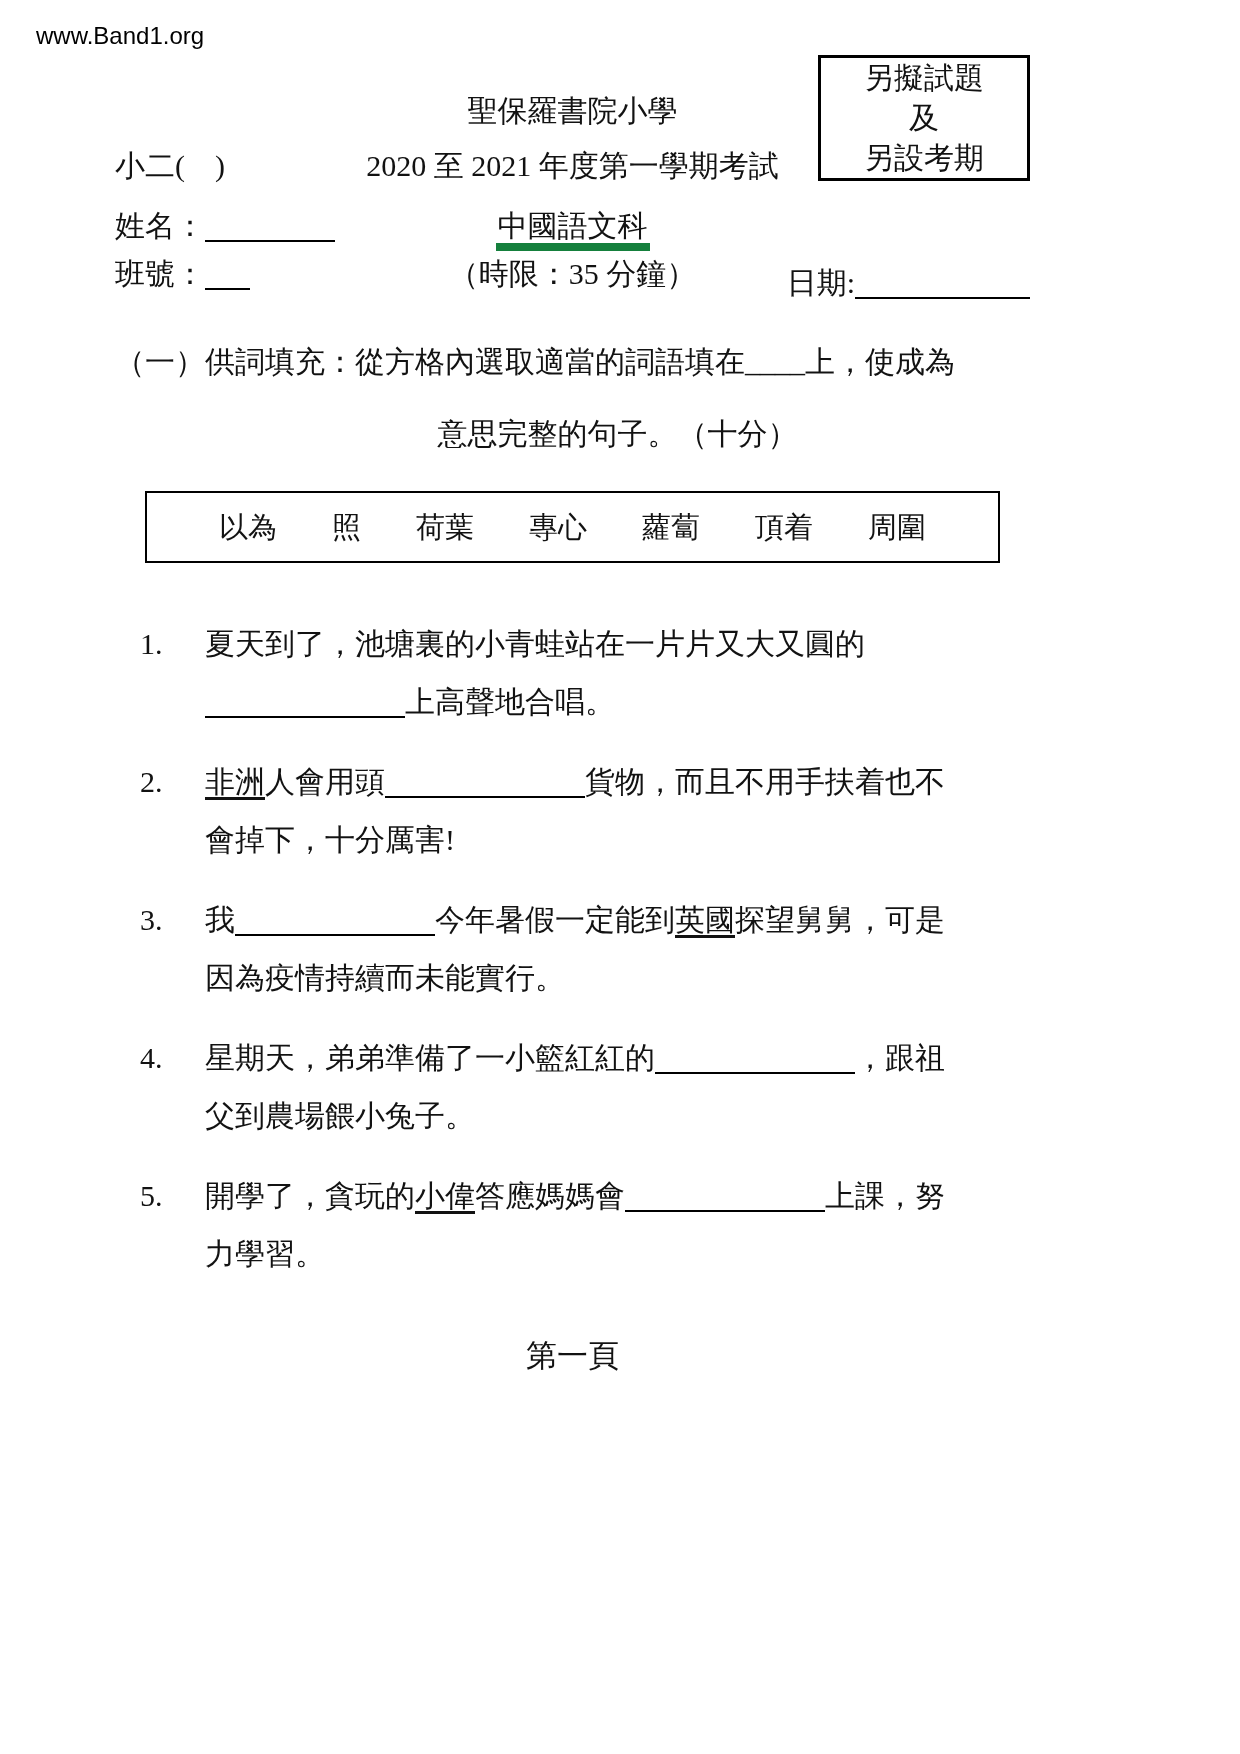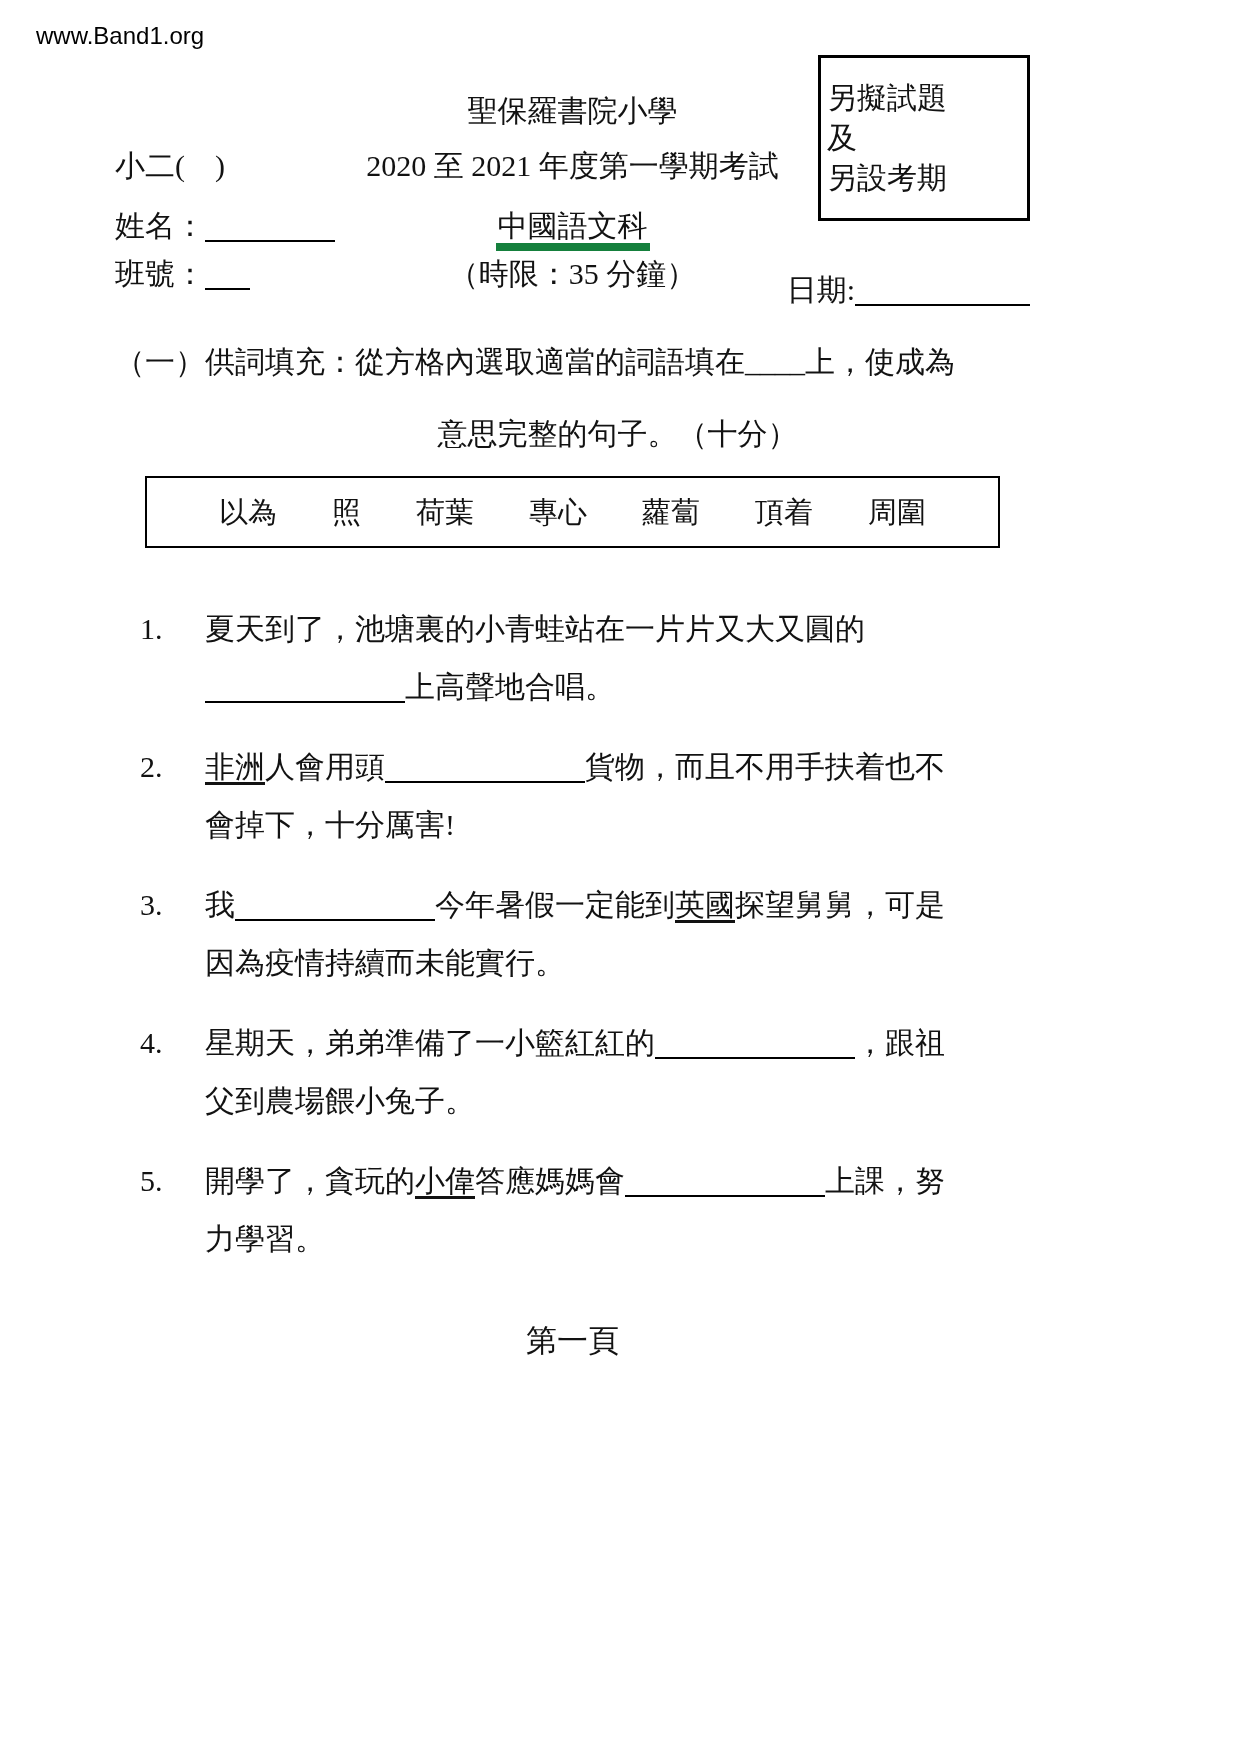--- a/index.html
+++ b/index.html
@@ -7,46 +7,46 @@
   .page {
     width:1240px; height:1479px; position:relative; background:#ffffff;
     font-family:"Liberation Serif","DejaVu Serif",serif; color:#121212; overflow:hidden;
   }
   .watermark {
     position:absolute; top:22px; left:36px;
     font-family:"Liberation Sans","DejaVu Sans",sans-serif; font-size:24px; color:#000;
   }
   .notice-box {
     position:absolute; top:55px; left:818px; width:212px;
-    border:3px solid #000; padding:20px 6px; text-align:left;
+    border:3px solid #000; padding:0 6px; text-align:center;
     font-size:30px; line-height:40px;
   }
   .content { position:absolute; left:115px; top:88px; width:915px; }
   .center-row { position:relative; text-align:center; font-size:30px; }
   .school { line-height:46px; }
   .row2 { margin-top:8px; line-height:48px; }
   .row3 { margin-top:12px; line-height:48px; }
   .row4 { line-height:48px; }
   .hleft  { position:absolute; left:0; top:0; }
-  .hright { position:absolute; right:0; top:16px; }
+  .hright { position:absolute; right:0; top:9px; }
   .subject { border-bottom:8px solid #15803d; padding:0 2px 1px 2px; }
   .blank {
     display:inline-block; height:0; border-bottom:2px solid #000;
     vertical-align:-6px;
   }
   .w130 { width:130px; }
   .w45  { width:45px; }
   .w175 { width:175px; }
   .blank-answer { width:200px; }
   .section-head { display:flex; margin-top:40px; font-size:30px; line-height:48px; }
   .sec-num { width:90px; flex:none; }
   .sec-body { flex:1; }
   .sec-line2 { text-align:center;margin-top:24px; }
   .word-bank {
-    margin:18px 30px 0 30px; border:2px solid #000;
+    margin:33px 30px 0 30px; border:2px solid #000;
     display:flex; justify-content:space-between; align-items:center;
     padding:15px 72px; font-size:29px; line-height:38px;
   }
   .questions { margin-top:52px; }
   .question { display:flex; font-size:30px; line-height:58px; margin-bottom:22px; }
   .q-num { width:90px; flex:none; padding-left:25px; }
   .q-body { flex:1; }
   .uline { text-decoration:underline; text-underline-offset:5px; }
   .footer { margin-top:52px; text-align:center; font-size:31px; }
 </style>

